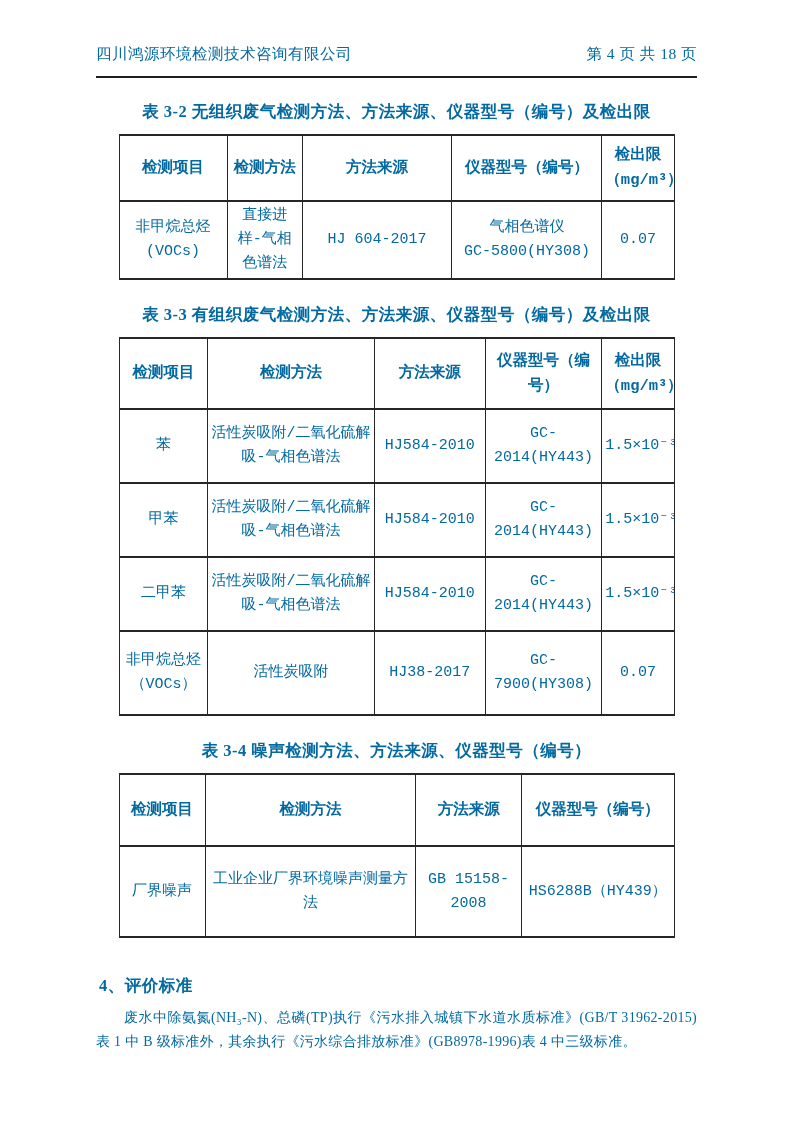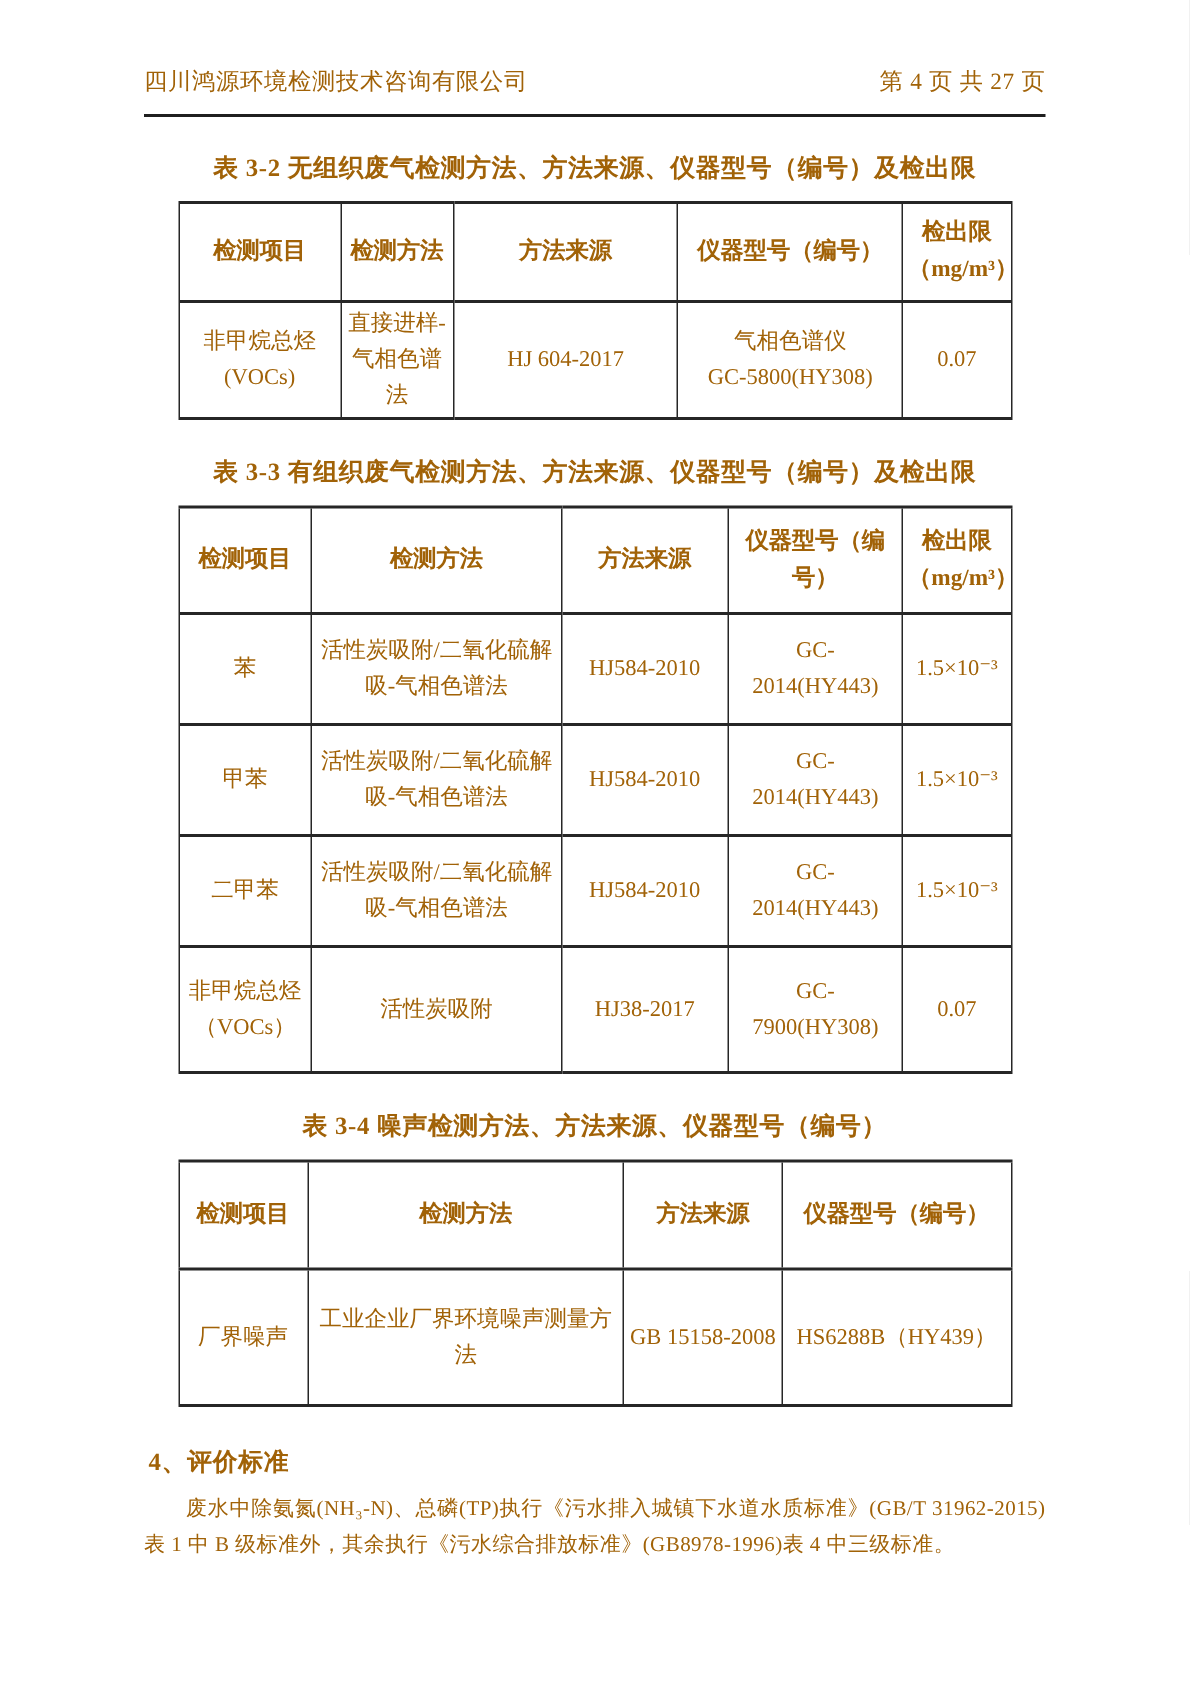--- a/index.html
+++ b/index.html
@@ -9,21 +9,21 @@
   }
   .page {
     position: relative;
     width: 793px;
     height: 1122px;
     margin: 0 auto;
     background: #ffffff;
     box-sizing: border-box;
     padding: 44px 96px 12px 96px;
     font-family: "Liberation Serif", "DejaVu Serif", serif;
-    color: #a16207;
+    color: #0369a1;
     overflow: hidden;
   }
   .doc-header {
     display: flex;
     justify-content: space-between;
     align-items: baseline;
     font-size: 15.5px;
     letter-spacing: 0.5px;
     padding-bottom: 11px;
     border-bottom: 2px solid #1f1f1f;
@@ -38,20 +38,21 @@
   .mt-t32 { margin: 23px 0 11px 0; }
   .mt-t33 { margin: 24px 0 11px 0; }
   .mt-t34 { margin: 24px 0 11px 0; text-align: center; }
 
   table.doc-table {
     width: 556px;
     margin: 0 auto;
     border-collapse: collapse;
     table-layout: fixed;
     font-size: 15px;
+    font-family: Liberation Mono, monospace;
   }
   .doc-table th, .doc-table td {
     border-left: 1.5px solid #262626;
     border-right: 1.5px solid #262626;
     border-top: 2px solid #262626;
     border-bottom: 2px solid #262626;
     text-align: center;
     vertical-align: middle;
     padding: 2px 3px;
     line-height: 1.6;
@@ -67,40 +68,40 @@
   .t32 tbody tr { height: 71px; }
   .t33 thead tr { height: 71px; }
   .t33 tbody tr.r { height: 74px; }
   .t33 tbody tr.r-last { height: 84px; }
   .t34 thead tr { height: 72px; }
   .t34 tbody tr { height: 91px; }
 
   .sec-heading {
     font-weight: bold;
     font-size: 16.5px;
-    margin: 26px 0 0 3px;
+    margin: 37px 0 0 3px;
     letter-spacing: 0.5px;
   }
   .sec-body {
     font-size: 14px;
     line-height: 1.7;
     text-indent: 2em;
     margin: 9px 0 0 0;
     text-align: justify;
     letter-spacing: 0.3px;
   }
 </style>
 </head>
 <body>
 
 <div class="page">
 
   <div class="doc-header">
     <span>四川鸿源环境检测技术咨询有限公司</span>
-    <span>第 4 页 共 27 页</span>
+    <span>第 4 页 共 18 页</span>
   </div>
 
   <div class="table-title mt-t32">表 3-2 无组织废气检测方法、方法来源、仪器型号（编号）及检出限</div>
   <table class="doc-table t32">
     <colgroup>
       <col style="width:19.5%">
         <col style="width:13.5%">
         <col style="width:27%">
         <col style="width:27%">
         <col style="width:13%">

